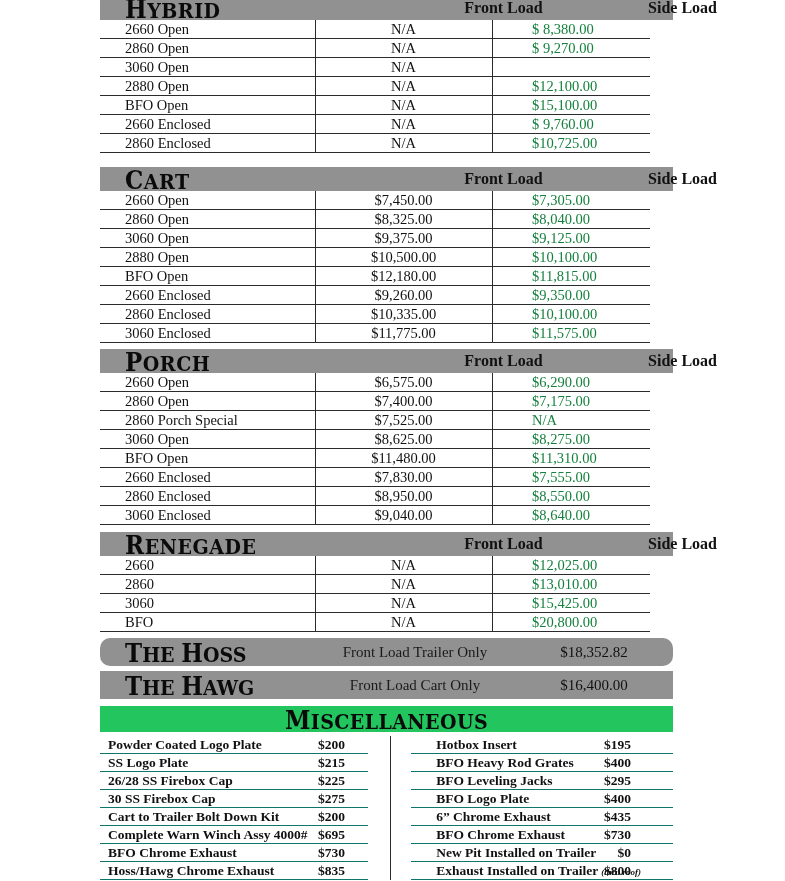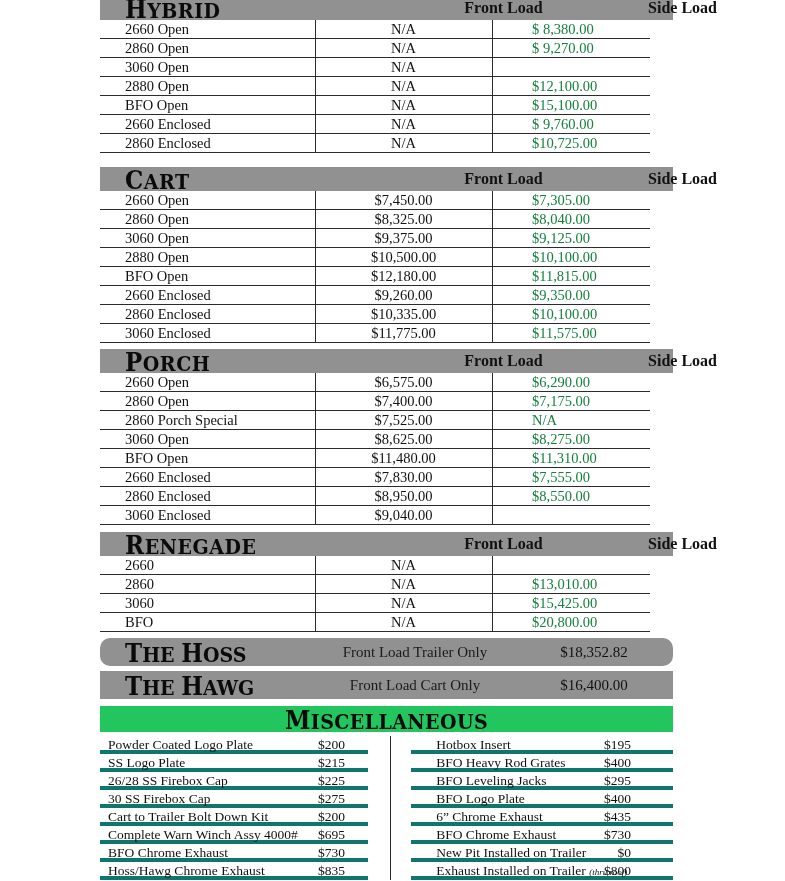--- a/index.html
+++ b/index.html
@@ -122,21 +122,21 @@
     transform:scaleY(1.12);
   }
   .misc-bar .mtitle .c1{font-size:23px;}
 
   .misc-body{position:absolute;left:100px;width:573px;display:flex;}
   .misc-col{position:relative;}
   .misc-col.left{width:290px;}
   .misc-col.right{width:283px;padding-left:43px;}
   .mrow{
     position:relative;height:18px;
-    border-bottom:4px solid #0f766e;box-sizing:border-box;
+    border-bottom:1px solid #0f766e;box-sizing:border-box;font-weight:bold;
   }
   .mrow .mname{
     position:absolute;left:8px;top:0;line-height:18px;
     font-family:"Liberation Serif", serif;font-size:13.5px;color:#111;
     white-space:nowrap;
   }
   .misc-col.right .mrow .mname{left:25px;}
   .mrow .mnote{font-style:italic;font-size:9px;}
   .mrow .mprice{
     position:absolute;top:0;line-height:18px;
@@ -295,36 +295,38 @@
         <span class="c-side">$7,555.00</span>
       </div>
       <div class="row">
         <span class="name">2860 Enclosed</span>
         <span class="c-front">$8,950.00</span>
         <span class="c-side">$8,550.00</span>
       </div>
       <div class="row">
         <span class="name">3060 Enclosed</span>
         <span class="c-front">$9,040.00</span>
+        <span class="c-side">$8,640.00</span>
       </div>
     </div>
   </div>
 
   <div class="section" style="top:532px;">
     <div class="hdr-bar">
       <div class="hdr-title"><span class="c1">R</span>ENEGADE</div>
       <div class="hdr-col front">Front Load</div>
       <div class="hdr-col side">Side Load</div>
     </div>
     <div class="tbl">
       <div class="vline v1"></div>
       <div class="vline v2"></div>
       <div class="row">
         <span class="name">2660</span>
         <span class="c-front">N/A</span>
+        <span class="c-side">$12,025.00</span>
       </div>
       <div class="row">
         <span class="name">2860</span>
         <span class="c-front">N/A</span>
         <span class="c-side">$13,010.00</span>
       </div>
       <div class="row">
         <span class="name">3060</span>
         <span class="c-front">N/A</span>
         <span class="c-side">$15,425.00</span>

